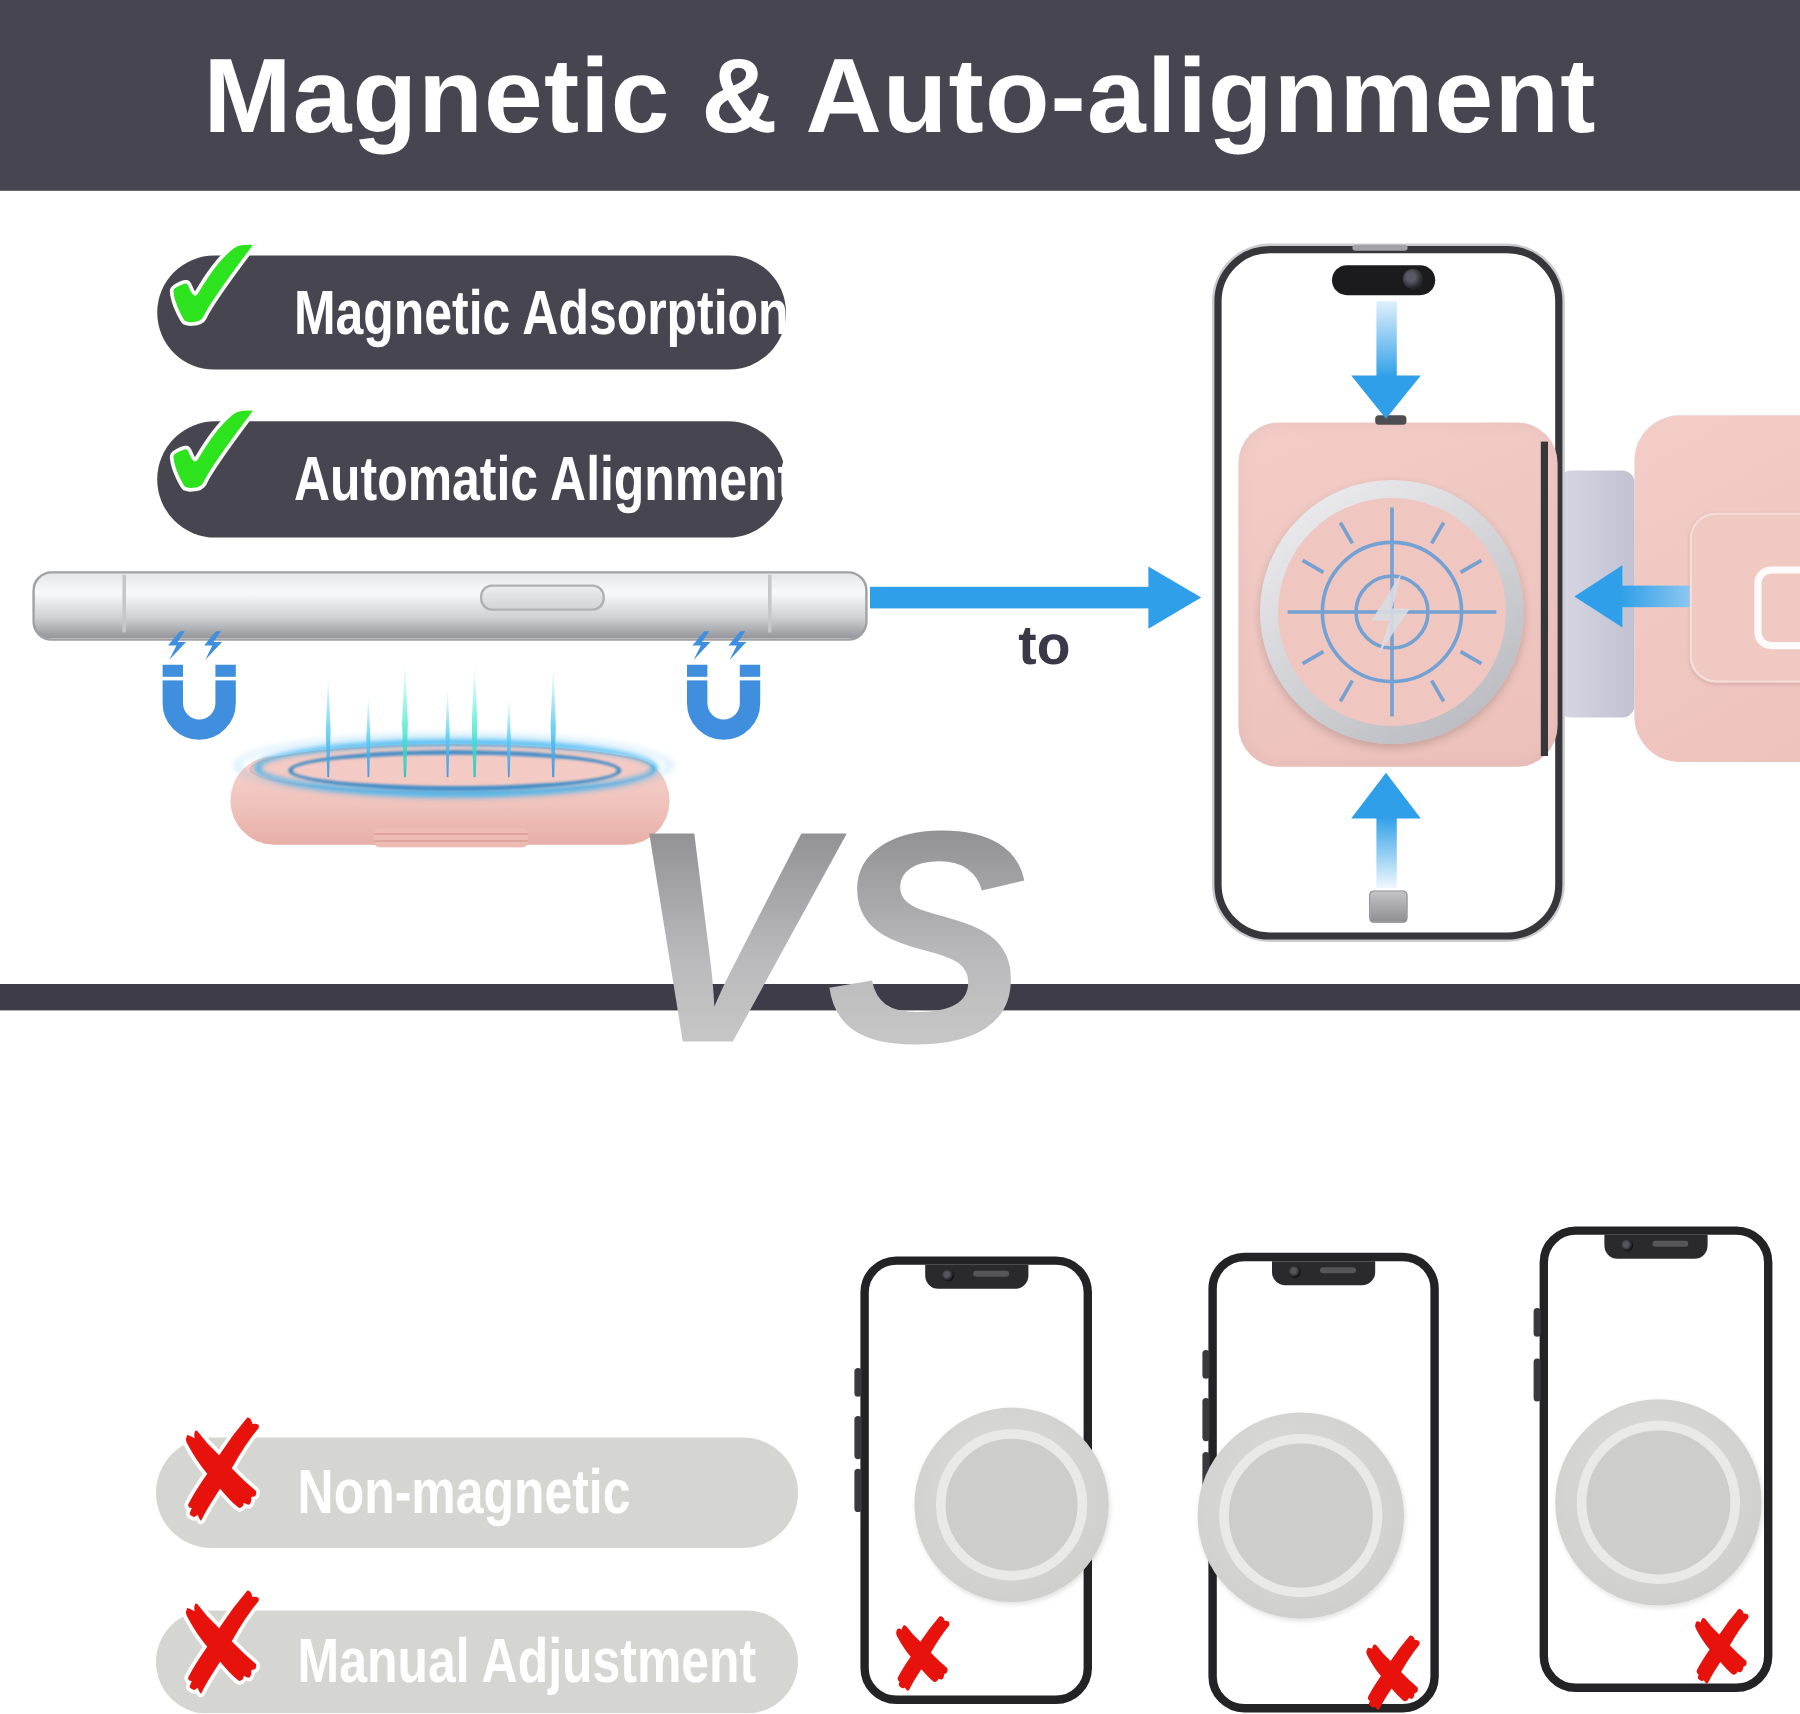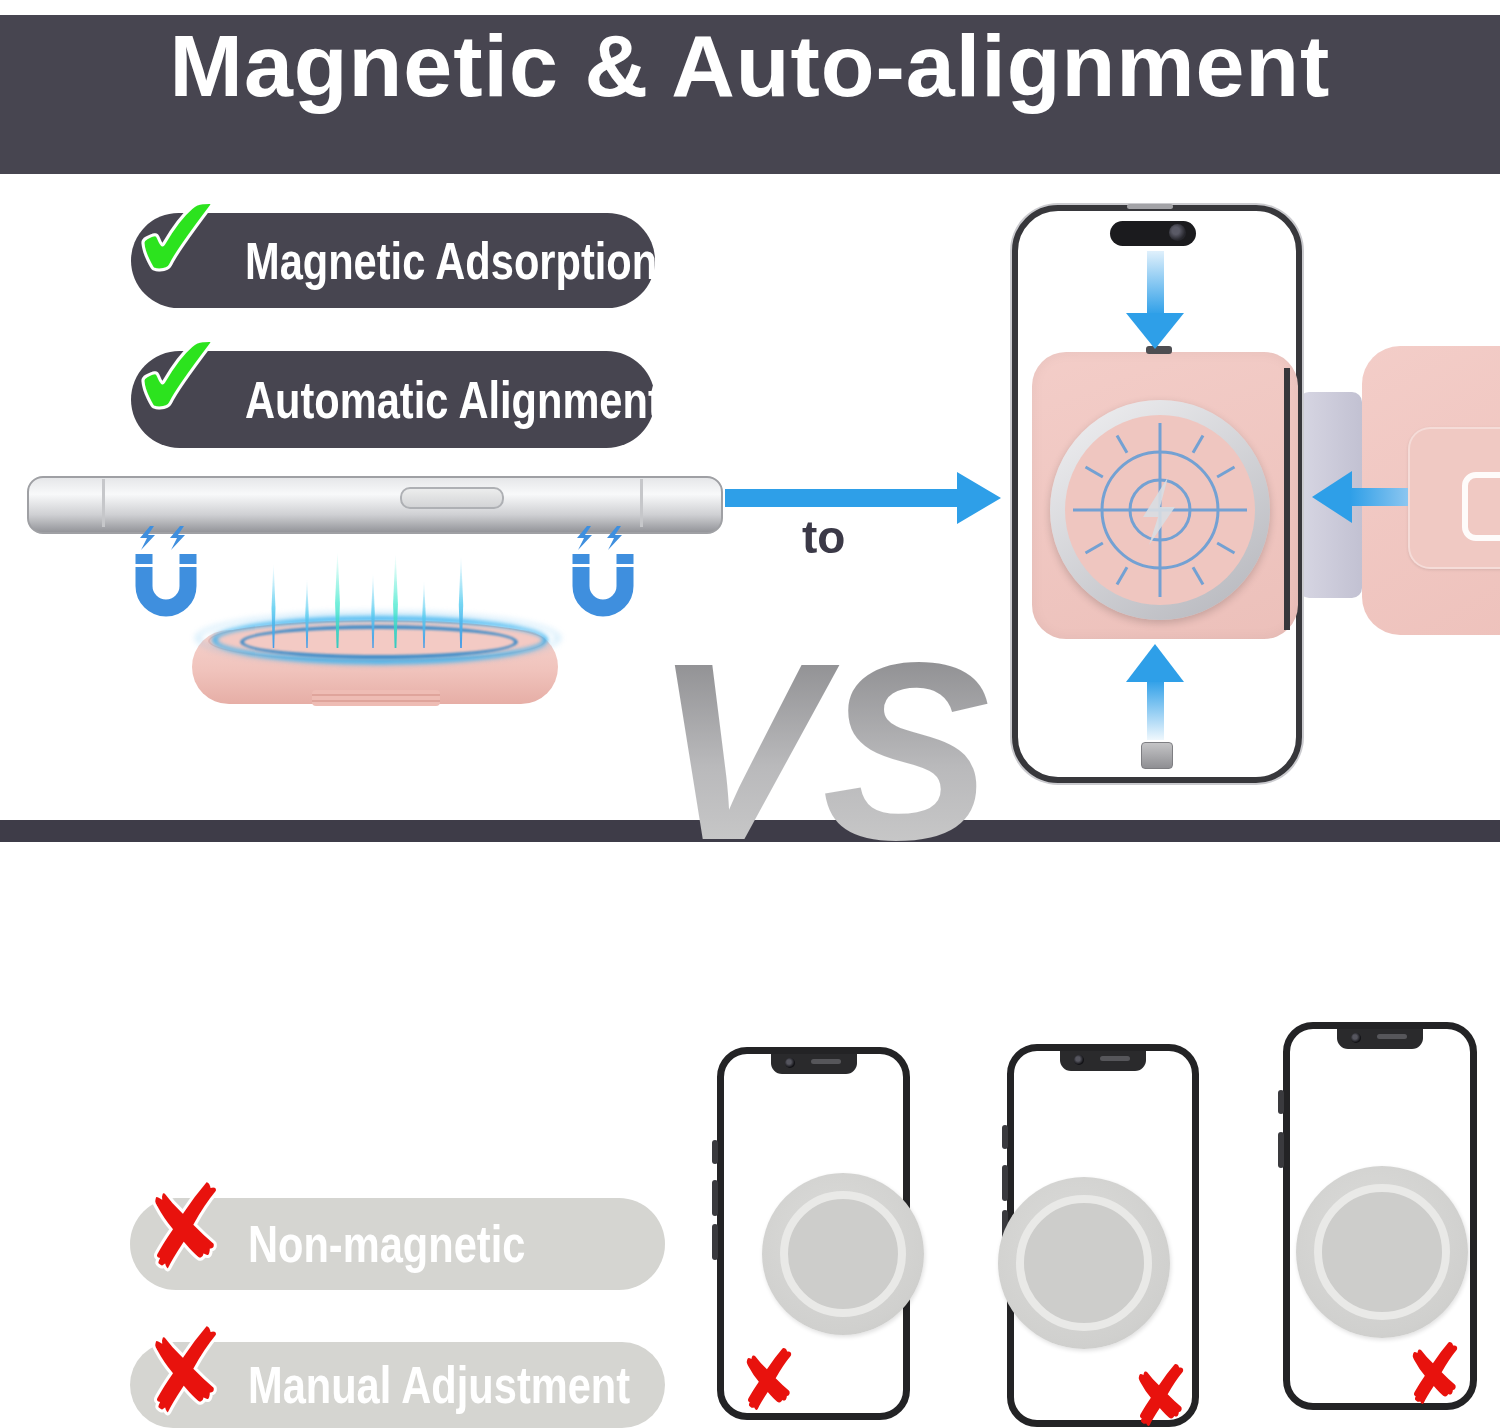--- a/index.html
+++ b/index.html
@@ -4,21 +4,21 @@
 <style>
   html,body{margin:0;padding:0;background:#ffffff;}
   #canvas{
     position:relative;width:1500px;height:1428px;background:#ffffff;
     overflow:hidden;font-family:"Liberation Sans",sans-serif;
   }
   .abs{position:absolute;}
 
   
   #header{left:0;top:0;width:1500px;height:159px;background:#474550;
-    display:flex;align-items:flex-start;justify-content:center;margin-top:15px;}
+    display:flex;align-items:center;justify-content:center;}
   #header h1{margin:0;color:#ffffff;font-size:88px;font-weight:bold;letter-spacing:1px;}
 
   
   .pill-dark{background:#474550;border-radius:50px;}
   .pill-label{position:absolute;left:114px;top:0;height:100%;display:flex;align-items:center;
     color:#ffffff;font-weight:bold;font-size:52px;white-space:nowrap;
     transform:scaleX(.8);transform-origin:left center;}
   .check-glyph{position:absolute;left:-2px;top:-34px;font-family:"DejaVu Sans",sans-serif;
     font-size:118px;line-height:1;color:#2CE31E;-webkit-text-stroke:3px #ffffff;
     transform:rotate(-4deg);}
@@ -44,21 +44,21 @@
   #ring-outer{left:196px;top:612px;width:358px;height:46px;border:3px solid rgba(80,180,240,.45);filter:blur(3px);}
   #ring-bright{left:212px;top:616px;width:326px;height:38px;border:5px solid #3FB4F0;filter:blur(2px);}
   #ring-inner{left:240px;top:625px;width:270px;height:26px;border:4px solid rgba(47,134,200,.85);filter:blur(1px);}
   #pad-tab{left:312px;top:690px;width:128px;height:16px;border-radius:4px;z-index:5;
     background:repeating-linear-gradient(180deg,#eebcb4 0 4px,#dfa49b 4px 6px);}
 
   
   #transfer-shaft{left:725px;top:489px;width:234px;height:18px;background:#2E9FE8;}
   #transfer-head{left:957px;top:472px;width:0;height:0;
     border-left:44px solid #2E9FE8;border-top:26px solid transparent;border-bottom:26px solid transparent;}
-  #transfer-label{left:802px;top:510px;width:90px;text-align:left;
+  #transfer-label{left:802px;top:510px;width:90px;text-align:right;
     font-size:46px;font-weight:600;color:#3b3947;}
 
   
   #panel2{left:1362px;top:346px;width:160px;height:289px;border-radius:38px 0 0 38px;
     background:linear-gradient(150deg,#f3cdc8,#eec2bc);}
   #panel2-inner{left:1408px;top:427px;width:130px;height:142px;border-radius:22px;
     background:#f0c9c3;box-shadow:inset 0 0 0 2px rgba(255,255,255,.35),0 1px 3px rgba(0,0,0,.10);}
   #watch-outline{left:1462px;top:472px;width:70px;height:57px;border-radius:14px;
     border:6px solid rgba(255,255,255,.92);}
   #hinge{left:1299px;top:392px;width:63px;height:206px;border-radius:10px;
@@ -88,21 +88,21 @@
     background:linear-gradient(to bottom,#2E9FE8,rgba(150,205,242,.15));}
   #arrow-left-head{left:1312px;top:471px;width:0;height:0;
     border-right:40px solid #2E9FE8;border-top:26px solid transparent;border-bottom:26px solid transparent;}
   #arrow-left-shaft{left:1350px;top:488px;width:58px;height:18px;
     background:linear-gradient(to right,#2E9FE8,#8CC6F0);}
   #usb-connector{left:1141px;top:742px;width:30px;height:25px;border-radius:4px;
     background:linear-gradient(#c4c4c6,#8f8f93);border:1px solid #7e7e82;}
 
   
   #divider{left:0;top:820px;width:1500px;height:22px;background:#3E3C48;z-index:50;}
-  #vs{left:520px;top:620px;width:470px;text-align:right;z-index:60;
+  #vs{left:520px;top:650px;width:470px;text-align:left;z-index:60;
     font-size:252px;font-weight:800;font-style:italic;line-height:1.05;
     color:#a9a9ab;
     background:linear-gradient(180deg,#87878a 5%,#b9b9bb 55%,#cccccc 95%);
     -webkit-background-clip:text;background-clip:text;-webkit-text-fill-color:transparent;}
 
   
   #drawbacks-heading{left:133px;top:938px;color:#3A3846;font-weight:bold;font-size:76px;line-height:93px;}
   #drawbacks-heading span{display:block;transform:scaleX(.8);transform-origin:left center;white-space:nowrap;}
   .pill-gray{background:#D5D5D1;border-radius:48px;}
   .pill-gray .pill-label{left:118px;}

